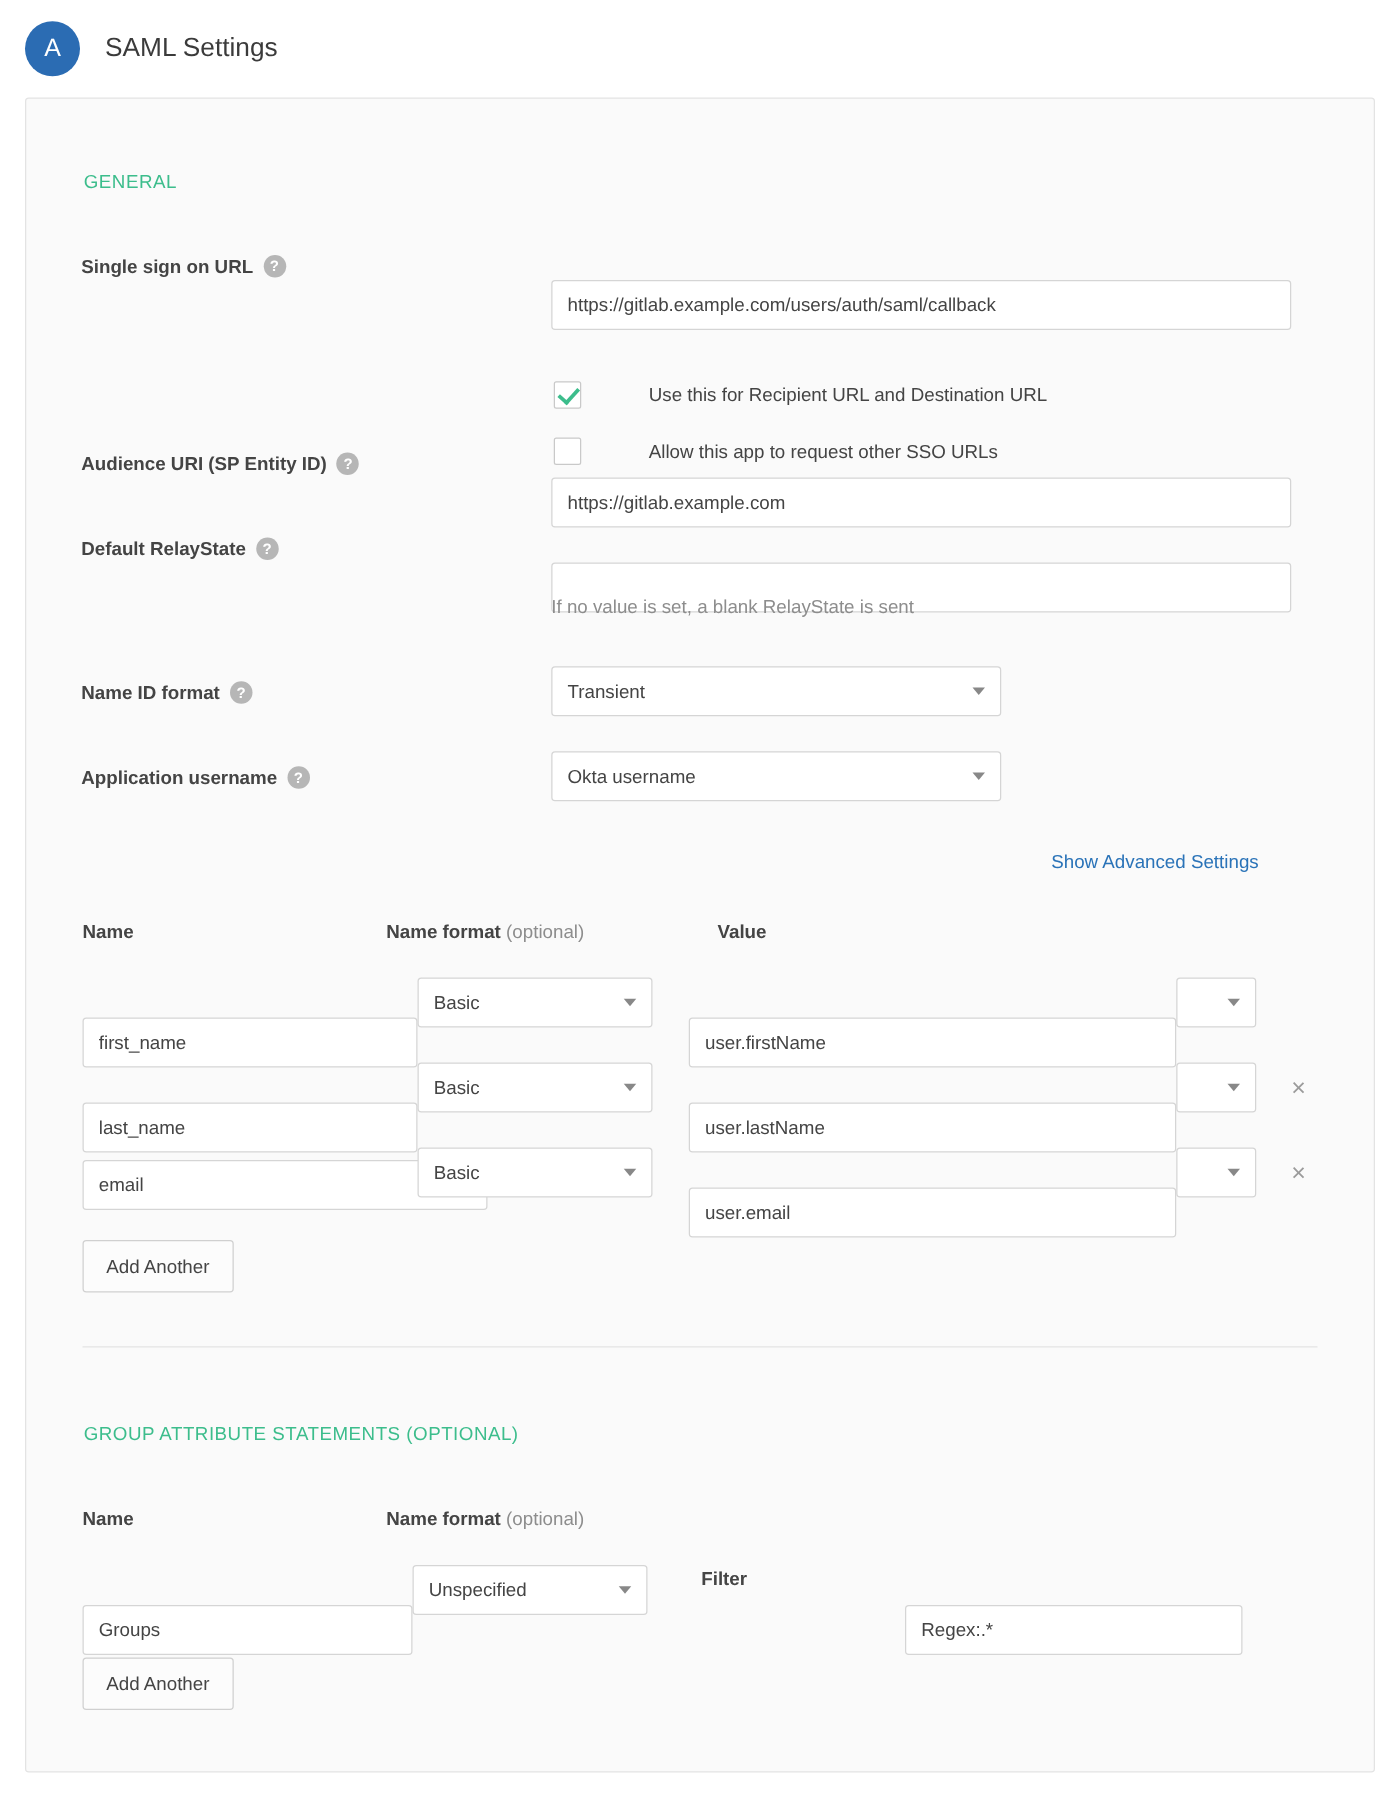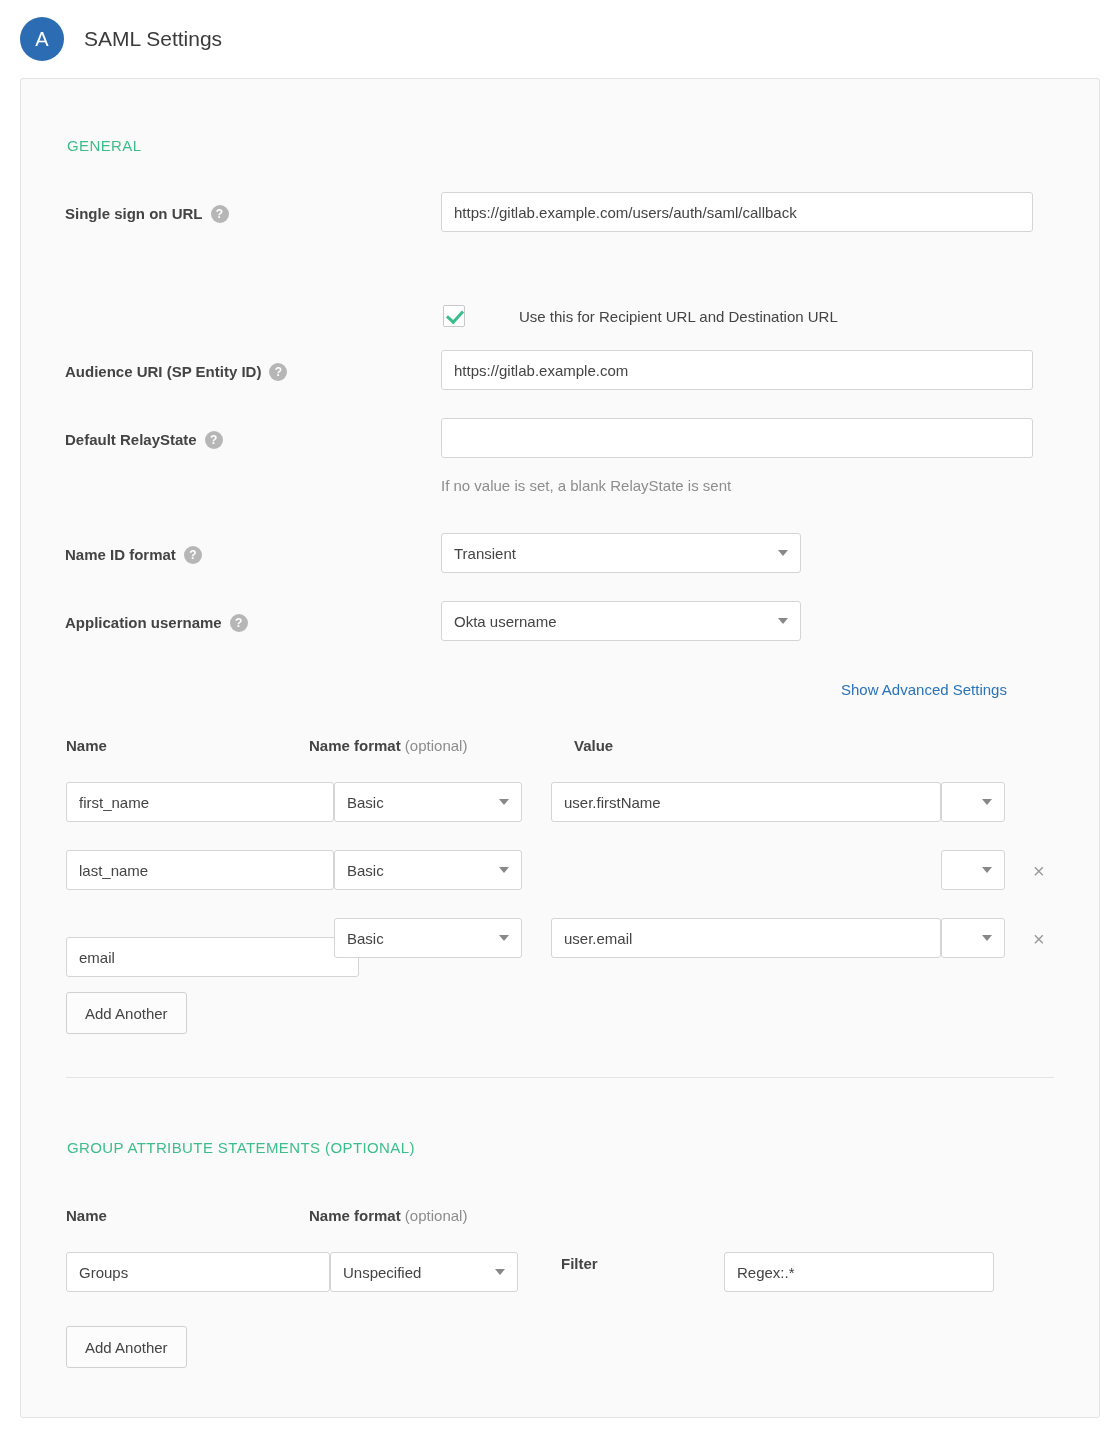--- a/index.html
+++ b/index.html
@@ -92,20 +92,21 @@
     background: #ffffff;
     border: 1px solid #d5d5d5;
     border-radius: 3px;
     font-family: "Liberation Sans", sans-serif;
     font-size: 15px;
     color: #444;
     padding: 0 12px;
     height: 40px;
     line-height: 38px;
     outline: none;
+    margin-top: 32px;
   }
   .text-input::placeholder { color: #9b9b9b; }
 
   .select-box {
     position: absolute;
     background: #ffffff;
     border: 1px solid #d5d5d5;
     border-radius: 3px;
     height: 40px;
     display: flex;
@@ -277,26 +278,27 @@
   <input class="text-input" style="left: 530px; top: 703px; width: 390px;" value="user.firstName">
   <div class="select-box" style="left:920px; top:703px; width:64px;">
     <span class="caret"></span>
   </div>
 
   <input class="text-input" style="left: 45px; top: 771px; width: 268px;" value="last_name">
   <div class="select-box" style="left:313px; top:771px; width:188px;">
     <span>Basic</span>
     <span class="caret"></span>
   </div>
+  <input class="text-input" style="left: 530px; top: 771px; width: 390px;" value="user.lastName">
   <div class="select-box" style="left:920px; top:771px; width:64px;">
     <span class="caret"></span>
   </div>
   <span class="remove-x" style="left:1012px; top:782px;">×</span>
 
-  <input class="text-input" style="left: 45px; top: 858px; width: 293px;" value="email">
+  <input class="text-input" style="left: 45px; top: 817px; width: 324px;" value="email">
   <div class="select-box" style="left:313px; top:839px; width:188px;">
     <span>Basic</span>
     <span class="caret"></span>
   </div>
   <input class="text-input" style="left: 530px; top: 839px; width: 390px;" value="user.email">
   <div class="select-box" style="left:920px; top:839px; width:64px;">
     <span class="caret"></span>
   </div>
   <span class="remove-x" style="left:1012px; top:850px;">×</span>
 

